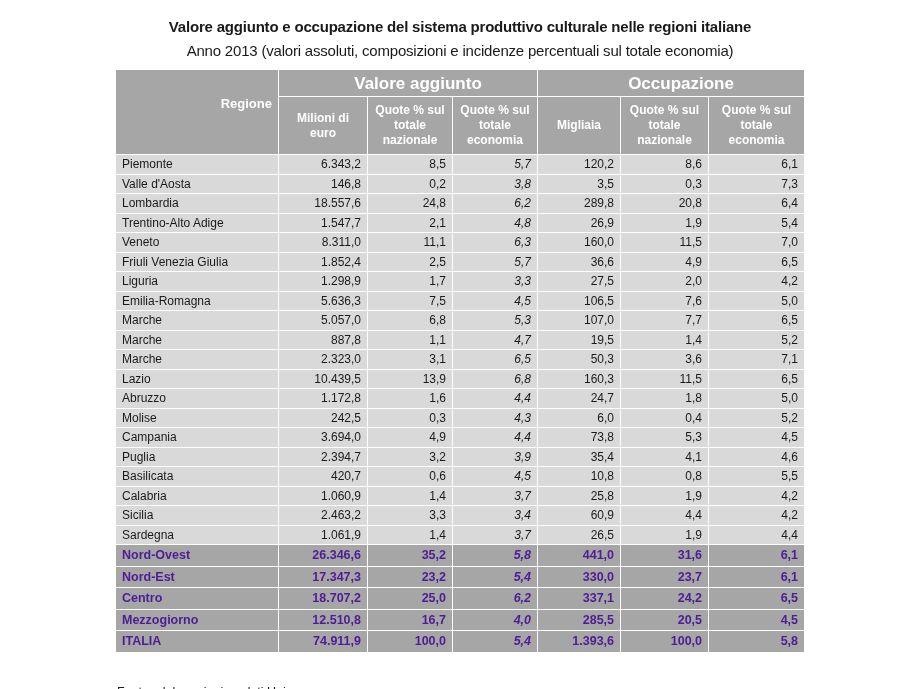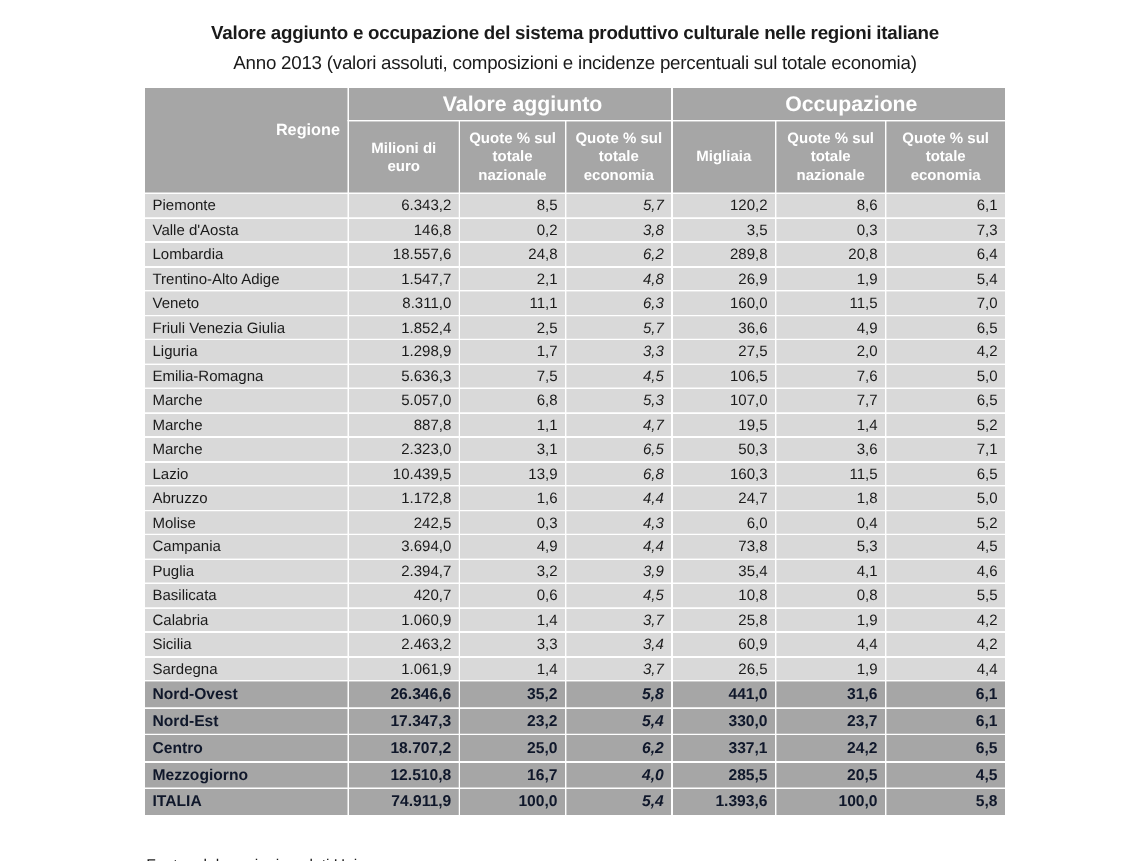--- a/index.html
+++ b/index.html
@@ -31,21 +31,21 @@
       background: #a6a6a6; color: #ffffff; font-weight: bold;
       text-align: center; line-height: 15px;
     }
     thead th.group { height: 26px; font-size: 17px; padding-left: 26px; }
     thead th.sub { height: 57px; white-space: normal; font-size: 12px; padding: 0 4px; }
     thead th.regione { text-align: right; vertical-align: middle; font-size: 13px; padding-left: 4px; padding-bottom: 18px; }
     tbody tr.data td {
       background: #d9d9d9; height: 18.5px; line-height: 18px; color: #1a1a1a;
     }
     tbody tr.summary td {
-      background: #a6a6a6; color: #0f172a; font-weight: bold;
+      background: #a6a6a6; color: #4c1d95; font-weight: bold;
       height: 20.5px; line-height: 20px; font-size: 12.5px;
     }
     td.name { text-align: left; padding-left: 4px; }
     td.num { text-align: right; }
     td.c1 { padding-right: 9px; }
     td.c2 { padding-right: 28px; }
     td.c3 { padding-right: 30px; font-style: italic; }
     td.c4 { padding-right: 26px; }
     td.c5 { padding-right: 30px; }
     td.c6 { padding-right: 32px; }

